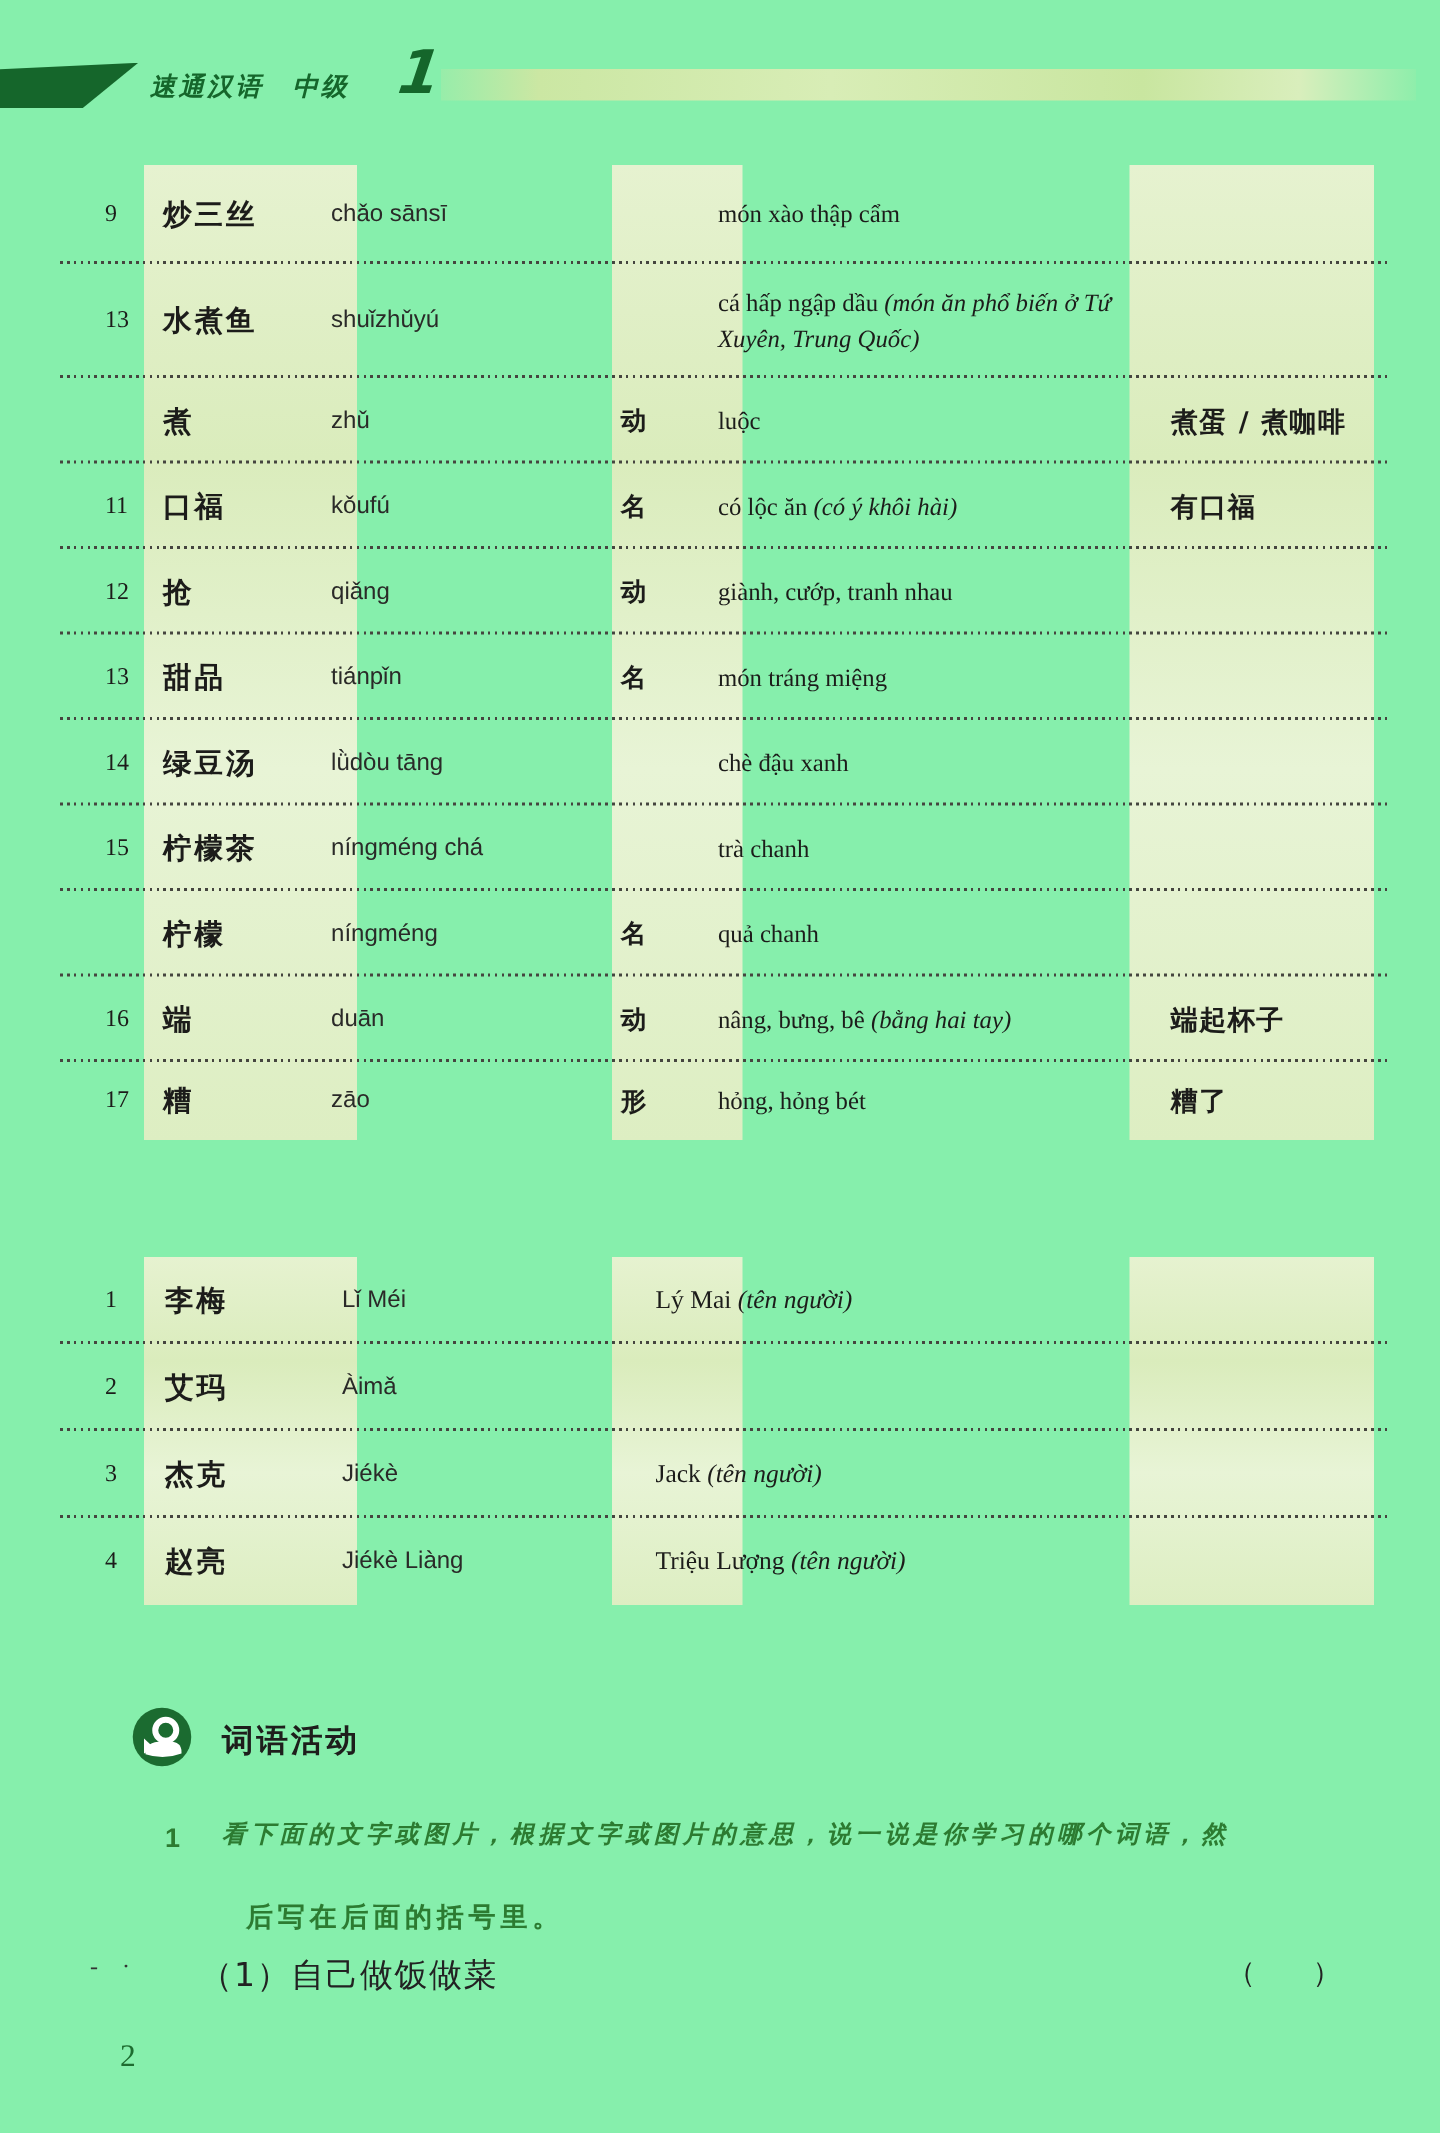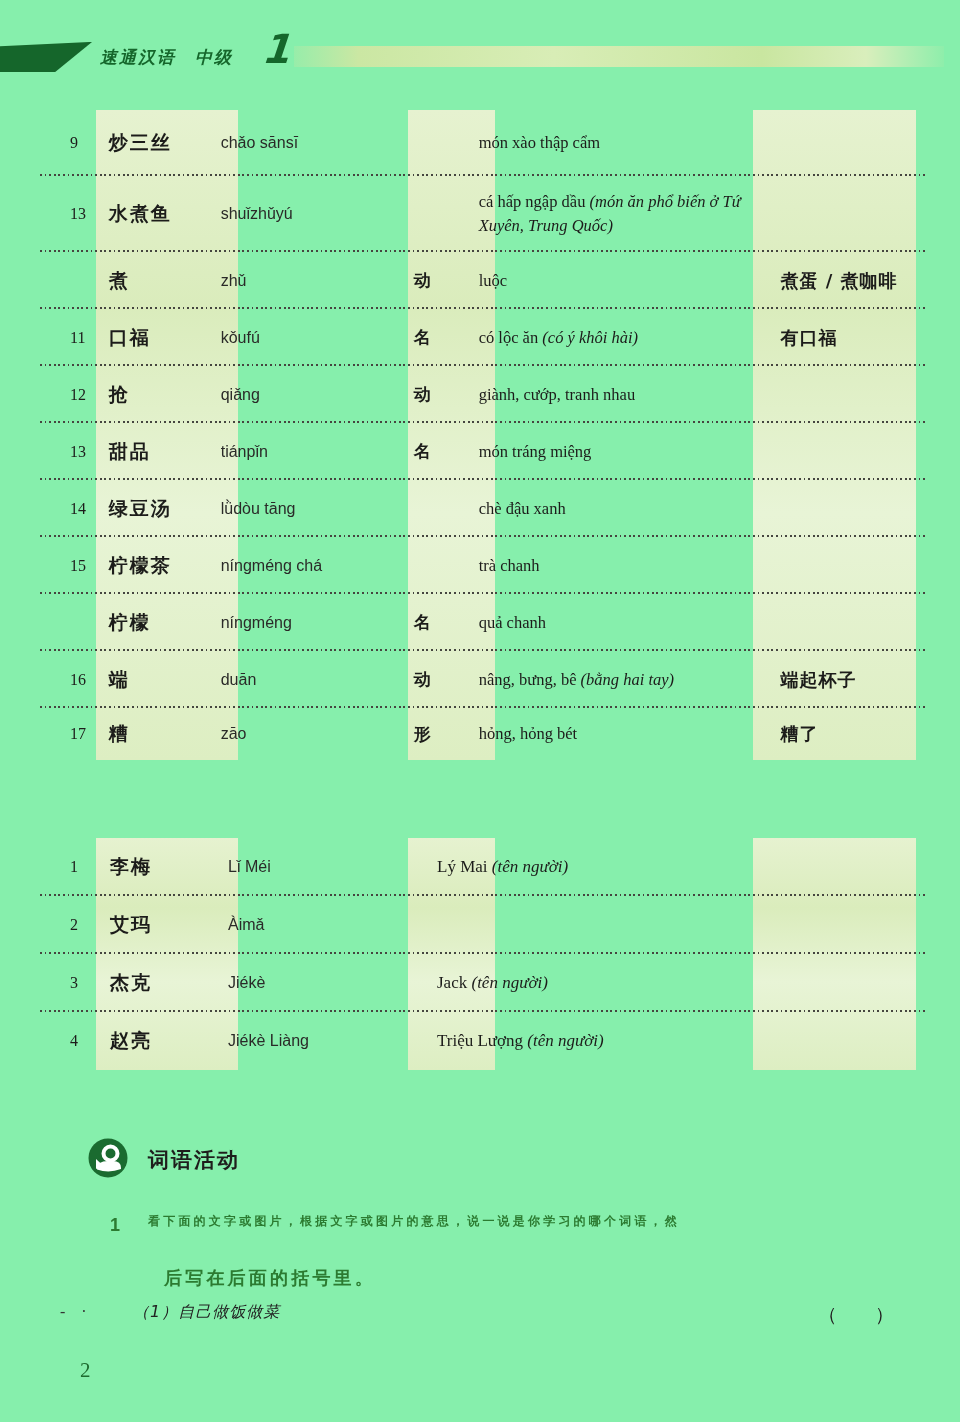--- a/index.html
+++ b/index.html
@@ -44,27 +44,27 @@
   
   .nrow .c.pinyin{width:192px;}
   .nrow .c.meaning{width:490px;padding-left:18px;font-size:17px;}
 
   
   .act-icon{position:absolute;left:88px;top:1138px;width:40px;height:40px;}
   .act-title{position:absolute;left:148px;top:1146px;font-size:21px;font-weight:bold;
              font-family:"DejaVu Sans",sans-serif;color:#1e1e1c;letter-spacing:2px;}
   .ex-num{position:absolute;left:110px;top:1215px;font-size:18px;font-weight:bold;
           color:#2c7b31;font-family:"Liberation Sans",sans-serif;}
-  .ex-line1{position:absolute;left:148px;top:1213px;width:762px;font-size:12px;font-weight:600;
-            color:#2c7b31;font-family:"DejaVu Sans",sans-serif;letter-spacing:3.2px;white-space:nowrap;}
+  .ex-line1{position:absolute;left:148px;top:1213px;width:762px;font-size:16px;font-weight:600;
+            color:#2c7b31;font-family:"DejaVu Sans",sans-serif;letter-spacing:3.2px;white-space:nowrap;font-style:italic;}
   .ex-line2{position:absolute;left:164px;top:1266px;font-size:18px;font-weight:600;
             color:#2c7b31;font-family:"DejaVu Sans",sans-serif;letter-spacing:3.2px;}
   .item-marks{position:absolute;left:60px;top:1303px;font-size:16px;color:#333;letter-spacing:6px;}
-  .item-text{position:absolute;left:133px;top:1302px;font-size:16px;color:#222;
-             font-family:"DejaVu Sans",sans-serif;letter-spacing:1px;font-style:italic;}
+  .item-text{position:absolute;left:133px;top:1302px;font-size:22px;color:#222;
+             font-family:"DejaVu Sans",sans-serif;letter-spacing:1px;}
   .item-blank{position:absolute;left:818px;top:1302px;font-size:19px;color:#222;
               font-family:"DejaVu Sans",sans-serif;}
   .pagenum{position:absolute;left:80px;top:1358px;font-size:21px;color:#1e6c30;
            font-family:"Liberation Serif",serif;}
 </style>
 </head>
 <body>
 
 <div class="page">
 

